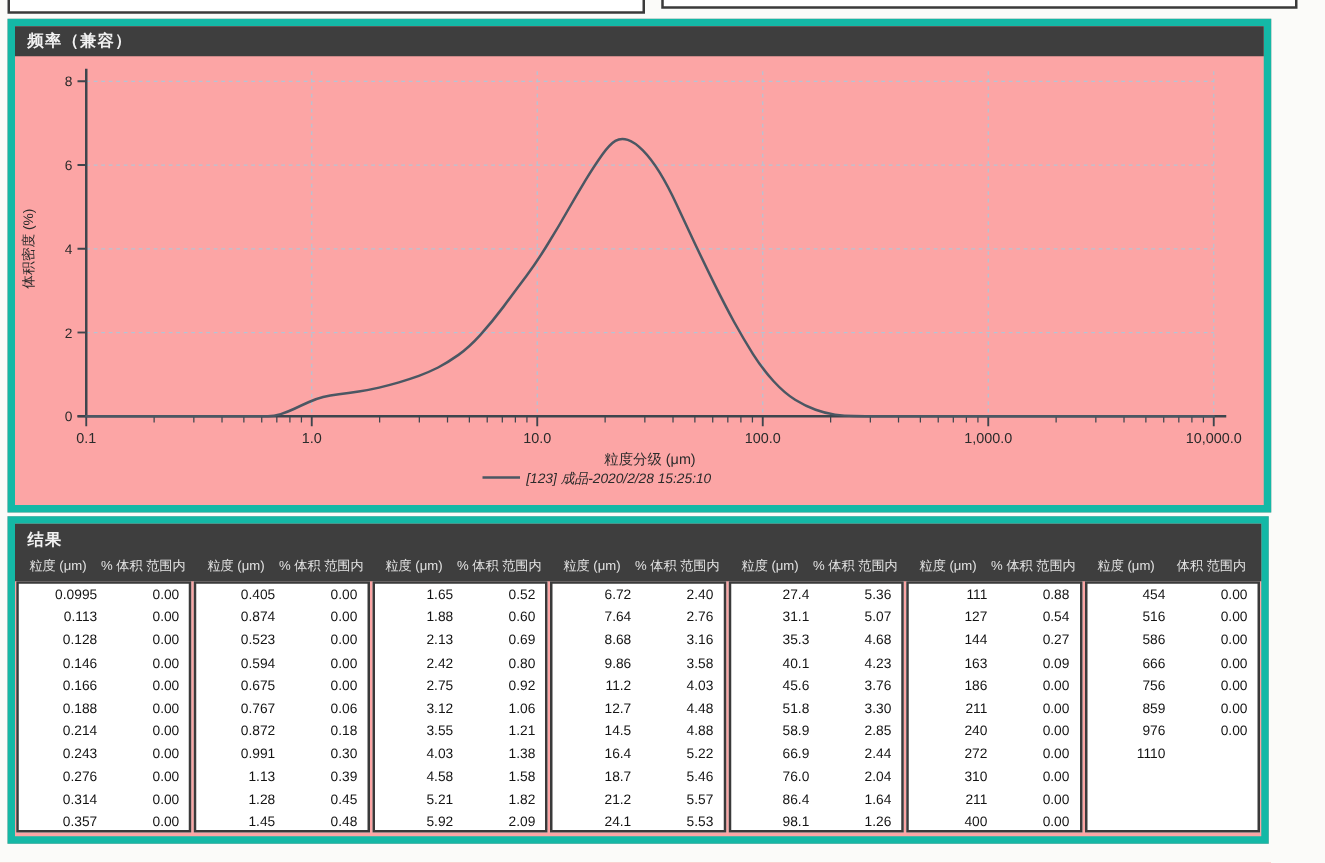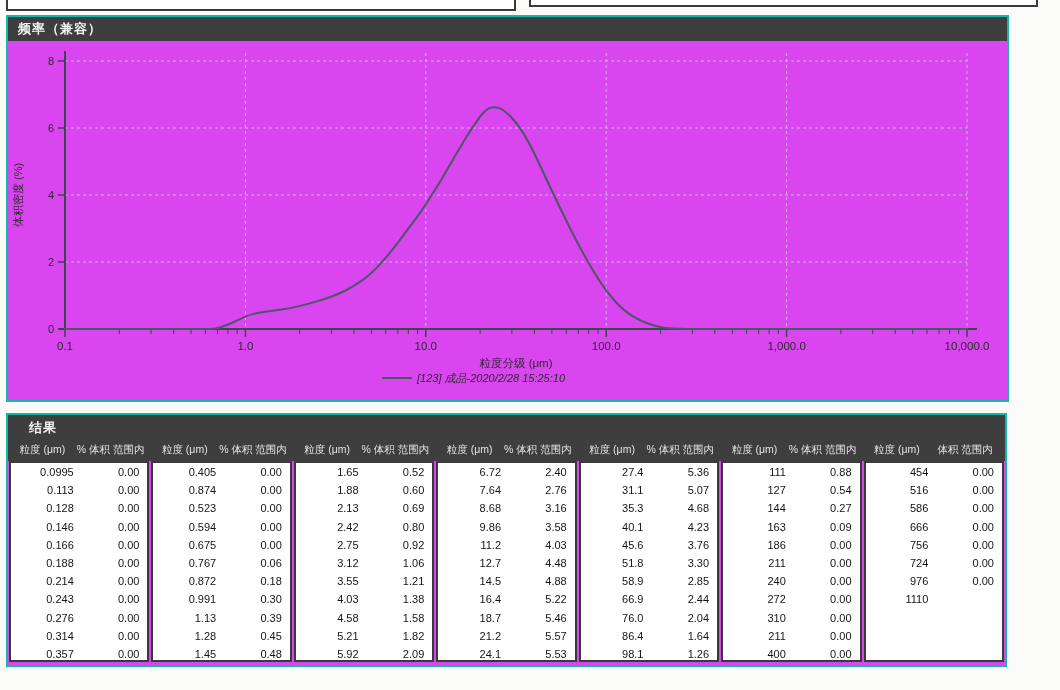--- a/index.html
+++ b/index.html
@@ -5,33 +5,33 @@
   html,body{margin:0;padding:0;}
   body{
     width:1060px;height:690px;position:relative;overflow:hidden;
     background:#fbfbf9;font-family:"Liberation Sans","DejaVu Sans",sans-serif;
     -webkit-font-smoothing:antialiased;
   }
   .top-box{position:absolute;top:-4px;background:#fff;border:2px solid #3a3a3a;}
   .top-box.left{left:6px;width:506px;height:11px;}
   .top-box.right{left:529px;width:505px;height:7px;}
 
-  .panel{position:absolute;background:#d946ef;border:2px solid #14b8a6;}
+  .panel{position:absolute;background:#fca5a5;border:6px solid #14b8a6;}
   .chart-panel{left:6px;top:15px;width:999px;height:383px;}
   .panel-title{
     height:24px;line-height:24px;background:#3e3e3e;color:#f2f2f2;
     font-size:13px;font-weight:bold;padding-left:10px;letter-spacing:1px;
   }
   #chart{display:block;position:absolute;left:0;top:25px;}
 
   .table-panel{left:6px;top:413px;width:997px;height:250px;}
   .table-head{background:#3e3e3e;height:46px;}
   .table-title{
     color:#f2f2f2;font-size:13px;font-weight:bold;
-    padding:4px 6px 2px 10px;letter-spacing:1px;margin-left:11px;
+    padding:4px 6px 2px 10px;letter-spacing:1px;
   }
   .group-headers{display:flex;padding:0;align-items:center;}
   .ghead{
     flex:1 1 0;margin:0 1px;border:2px solid transparent;display:flex;
     color:#e3e3e3;font-size:10.5px;line-height:16px;white-space:nowrap;
   }
   .ghead .h-size{flex:0 0 46%;text-align:center;}
   .ghead .h-pct{flex:1 1 0;text-align:center;}
   .groups{display:flex;height:201px;}
   .group{
@@ -457,21 +457,21 @@
         </div>
         <div class="row">
           <span class="size">666</span>
           <span class="pct">0.00</span>
         </div>
         <div class="row">
           <span class="size">756</span>
           <span class="pct">0.00</span>
         </div>
         <div class="row">
-          <span class="size">724</span>
+          <span class="size">859</span>
           <span class="pct">0.00</span>
         </div>
         <div class="row">
           <span class="size">976</span>
           <span class="pct">0.00</span>
         </div>
         <div class="row">
           <span class="size">1110</span>
           <span class="pct"></span>
         </div>

